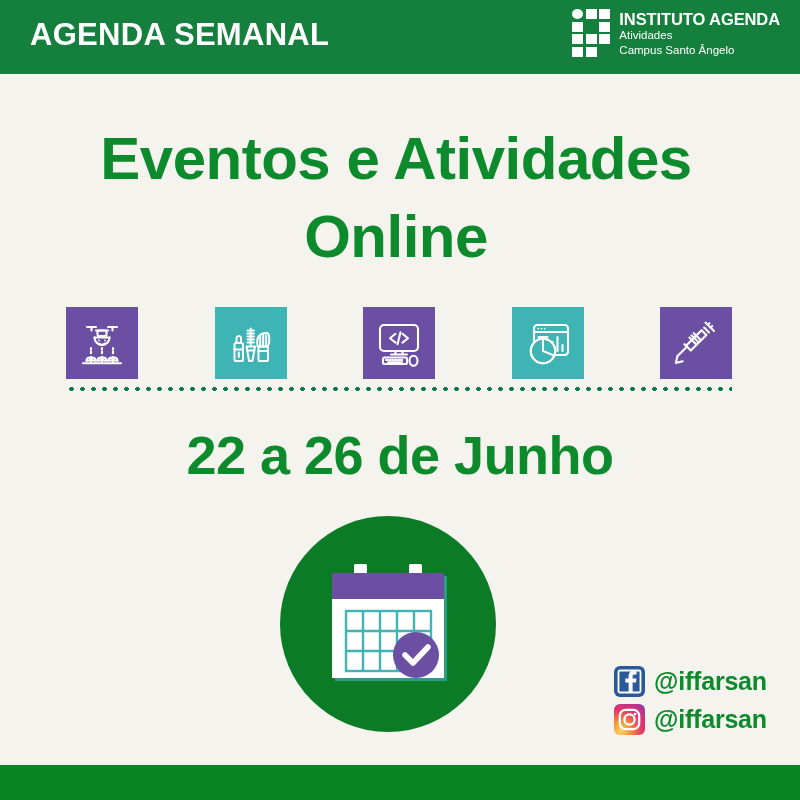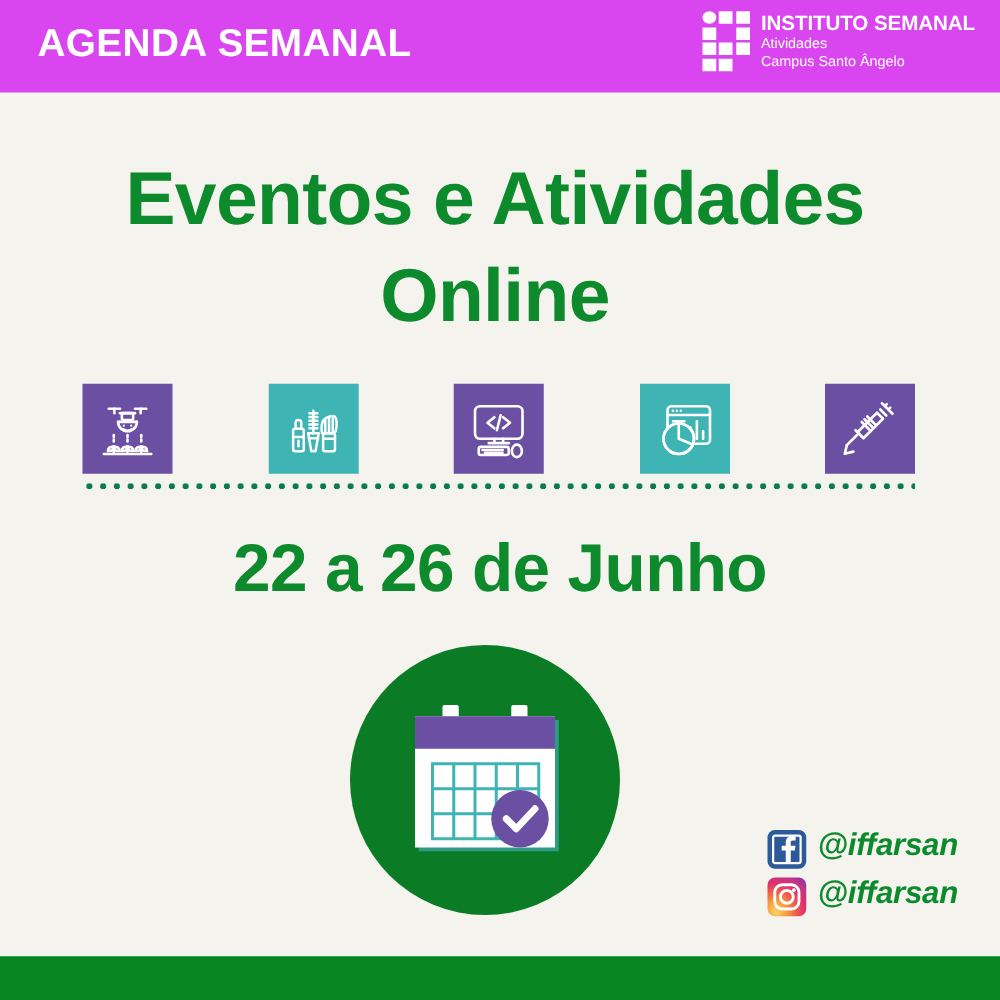--- a/index.html
+++ b/index.html
@@ -7,21 +7,21 @@
   body {
     font-family:"Liberation Sans", sans-serif;
     background:#f4f3ee;
     position:relative;
     overflow:hidden;
   }
 
   
   .header {
     position:absolute; left:0; top:0; width:800px; height:74px;
-    background:#d946ef;
+    background:#15803d;
   }
   .header-title {
     position:absolute; left:30px; top:19px;
     font-size:31px; font-weight:bold; color:#ffffff;
     letter-spacing:0.3px; line-height:1;
   }
   .brand {
     position:absolute; right:20px; top:9px;
     display:flex; align-items:flex-start; gap:9px;
   }
@@ -86,23 +86,22 @@
     width:216px; height:216px; border-radius:50%;
     background:#0b7c25;
   }
   .cal-wrap { position:absolute; left:0; top:0; width:216px; height:216px; }
 
   
   .social {
     position:absolute; left:614px; top:664px; width:176px;
   }
   .social-row {
-    display:flex; align-items:flex-start; gap:9px; height:34px;
+    display:flex; align-items:center; gap:9px; height:34px;
     margin-bottom:4px;
-    font-style:italic;
   }
   .social-badge {
     width:31px; height:31px; border-radius:6px;
     display:flex; align-items:center; justify-content:center;
     flex:0 0 auto;
   }
   .fb-badge { background:#2b5999; }
   .ig-badge {
     background:
       radial-gradient(circle at 22% 88%, #fdd36a 0%, #f9a03a 22%, #ef5e4d 44%, #e1306c 62%, #c13584 78%, #7b35b5 100%);
@@ -133,21 +132,21 @@
         <i class="blank"></i>
         <i></i>
       <i></i>
         <i></i>
         <i></i>
       <i></i>
         <i></i>
         <i class="blank"></i>
     </div>
     <div class="brand-text">
-      <div class="l1">INSTITUTO SEMANAL</div>
+      <div class="l1">INSTITUTO AGENDA</div>
       <div class="l2">Atividades</div>
       <div class="l3">Campus Santo Ângelo</div>
     </div>
   </div>
 </div>
 
 <div class="headline">
   <div>Eventos e Atividades</div>
   <div>Online</div>
 </div>

